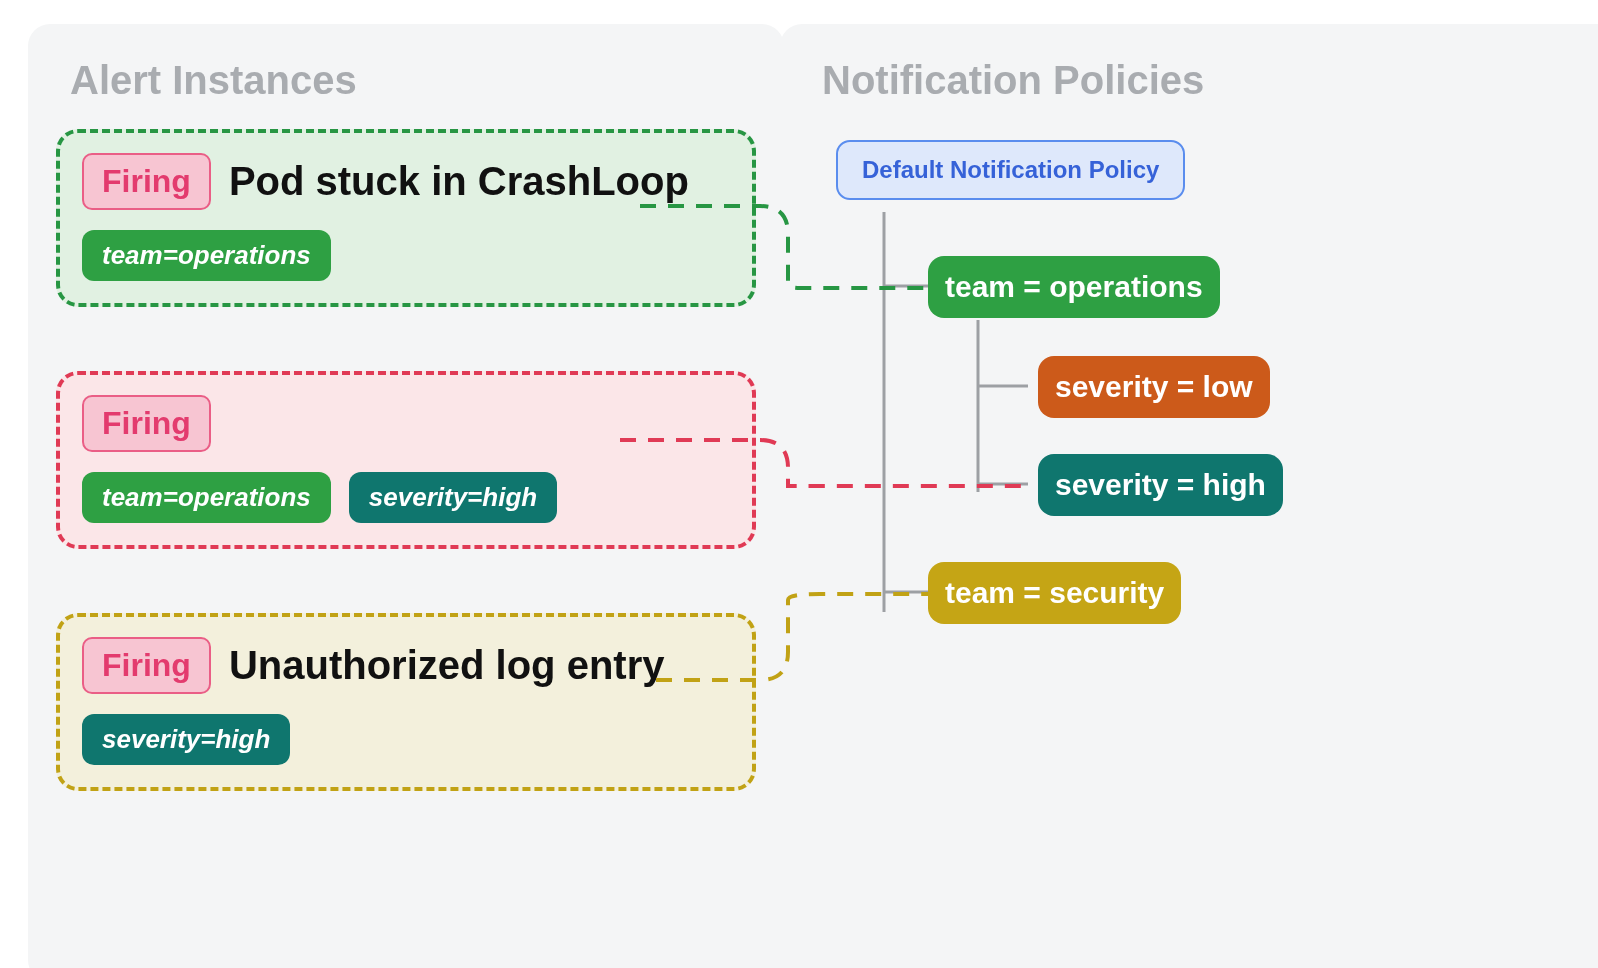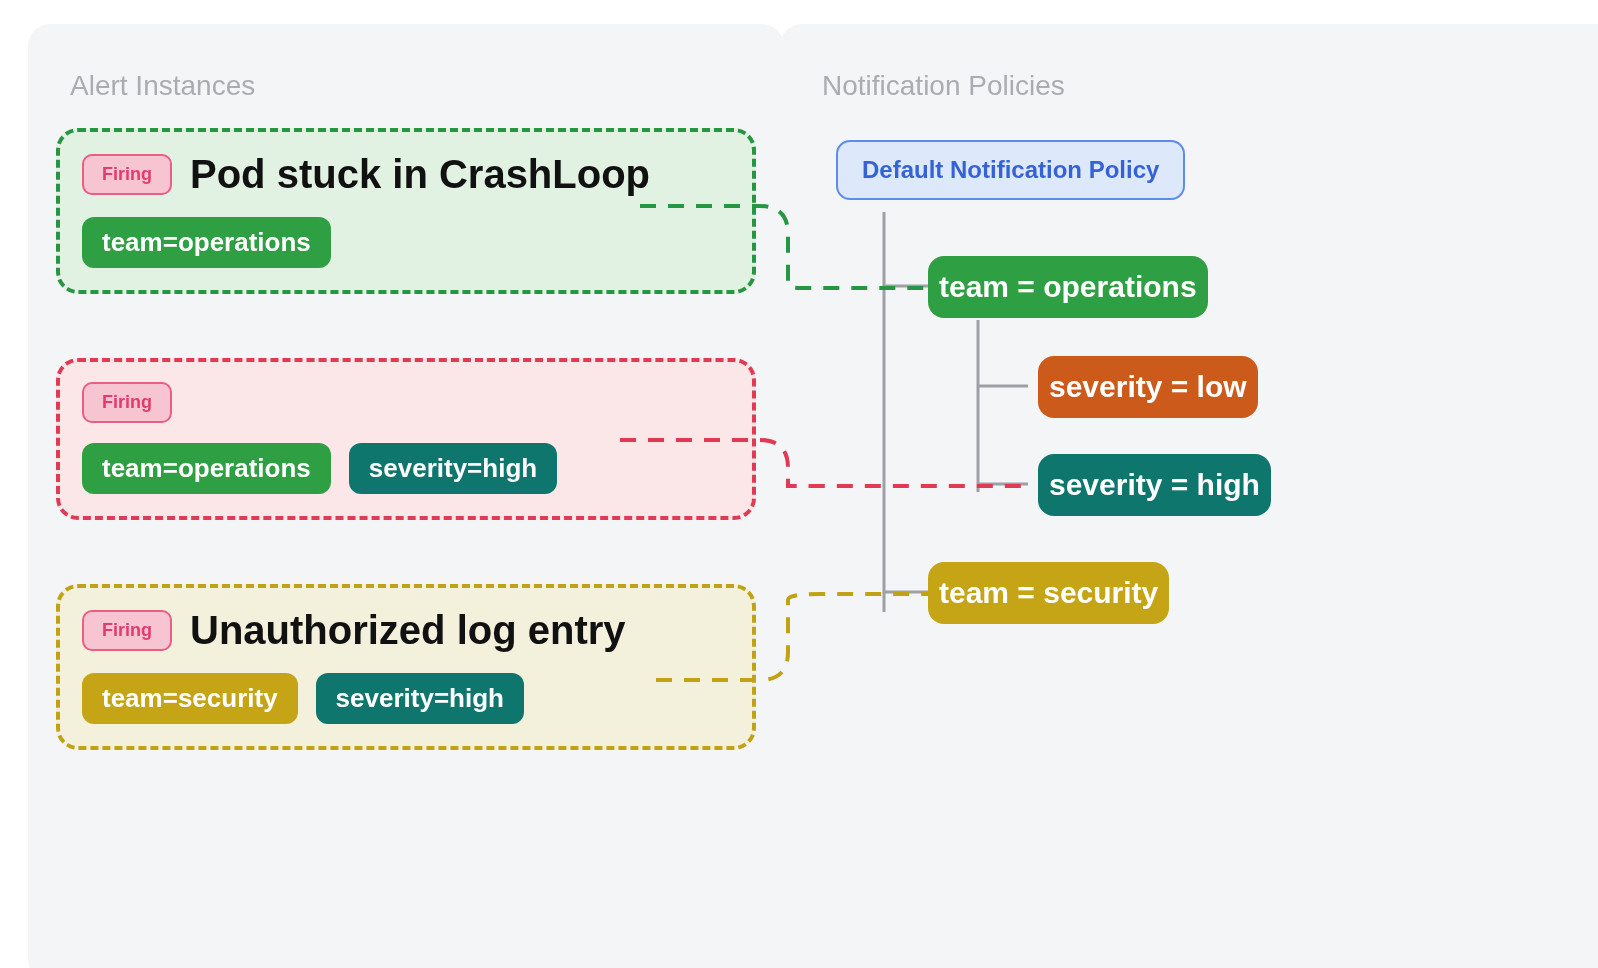--- a/index.html
+++ b/index.html
@@ -2,43 +2,43 @@
 <html><head>
 <meta charset="utf-8">
 <style>
   html,body{margin:0;padding:0;background:#fff;font-family:-apple-system,BlinkMacSystemFont,"Segoe UI",Helvetica,Arial,sans-serif;}
   .stage{position:relative;width:1598px;height:968px;}
 
   .panel{position:absolute;background:#f4f5f6;border-radius:22px;padding:30px 28px 28px;}
   .panel-left{left:28px;top:24px;width:700px;height:900px;}
   .panel-right{left:780px;top:24px;width:786px;height:900px;}
 
-  .panel-title{font-size:28px;font-weight:400;color:#a9acb0;margin:16px 0 26px 14px;}
+  .panel-title{font-size:40px;font-weight:700;color:#a9acb0;margin:4px 0 26px 14px;}
 
   .alert-card{position:relative;border-radius:22px;border:4px dashed;padding:20px 22px 22px;margin-bottom:64px;}
   .ac-green{border-color:#279643;background:#e1f1e2;}
   .ac-red{border-color:#e03a55;background:#fbe6e8;}
   .ac-yellow{border-color:#c1a215;background:#f3f0dc;}
 
   .row{display:flex;align-items:center;gap:18px;}
   .row+.row{margin-top:20px;}
 
-  .badge-firing{display:inline-block;border:2px solid #ea5e86;background:#f7c5d2;color:#e33b6e;font-weight:700;font-size:18px;padding:8px 18px;border-radius:10px;}
+  .badge-firing{display:inline-block;border:2px solid #ea5e86;background:#f7c5d2;color:#e33b6e;font-weight:700;font-size:32px;padding:8px 18px;border-radius:10px;}
 
   .alert-title{font-size:40px;font-weight:600;color:#111;}
 
-  .tag{display:inline-block;color:#fff;font-weight:600;font-size:26px;padding:10px 20px;border-radius:12px;white-space:nowrap;}
+  .tag{display:inline-block;color:#fff;font-weight:600;font-size:26px;padding:10px 20px;border-radius:12px;white-space:nowrap;font-style:italic;}
   .tag-green{background:#2ea043;}
   .tag-red{background:#0f766e;}
   .tag-yellow{background:#c5a515;}
   .tag-orange{background:#cc5a1a;}
 
   .policy-root{position:absolute;left:56px;top:116px;display:inline-block;border:2px solid #5a8dee;background:#dee8fb;color:#3662d8;font-weight:700;font-size:24px;padding:14px 24px;border-radius:14px;}
 
-  .policy-tag{display:inline-block;color:#fff;font-weight:600;font-size:30px;padding:14px 11px;border-radius:16px;white-space:nowrap;}
+  .policy-tag{display:inline-block;color:#fff;font-weight:600;font-size:30px;padding:14px 17px;border-radius:16px;white-space:nowrap;}
   .pt-abs{position:absolute;}
 
   svg.wires{position:absolute;left:0;top:0;pointer-events:none;} 
 </style>
 </head>
 <body>
 
 <div class="stage">
 
   <div class="panel panel-left">
@@ -63,21 +63,20 @@
         <span class="tag tag-red">severity=high</span>
       </div>
     </div>
 
     <div class="alert-card ac-yellow" style="margin-bottom:0;">
       <div class="row">
         <span class="badge-firing">Firing</span>
         <span class="alert-title">Unauthorized log entry</span>
       </div>
       <div class="row">
-        <span class="tag tag-yellow">team=security</span>
         <span class="tag tag-red">severity=high</span>
       </div>
     </div>
   </div>
 
   <div class="panel panel-right">
     <div class="panel-title">Notification Policies</div>
 
     <div class="policy-root">Default Notification Policy</div>
 

